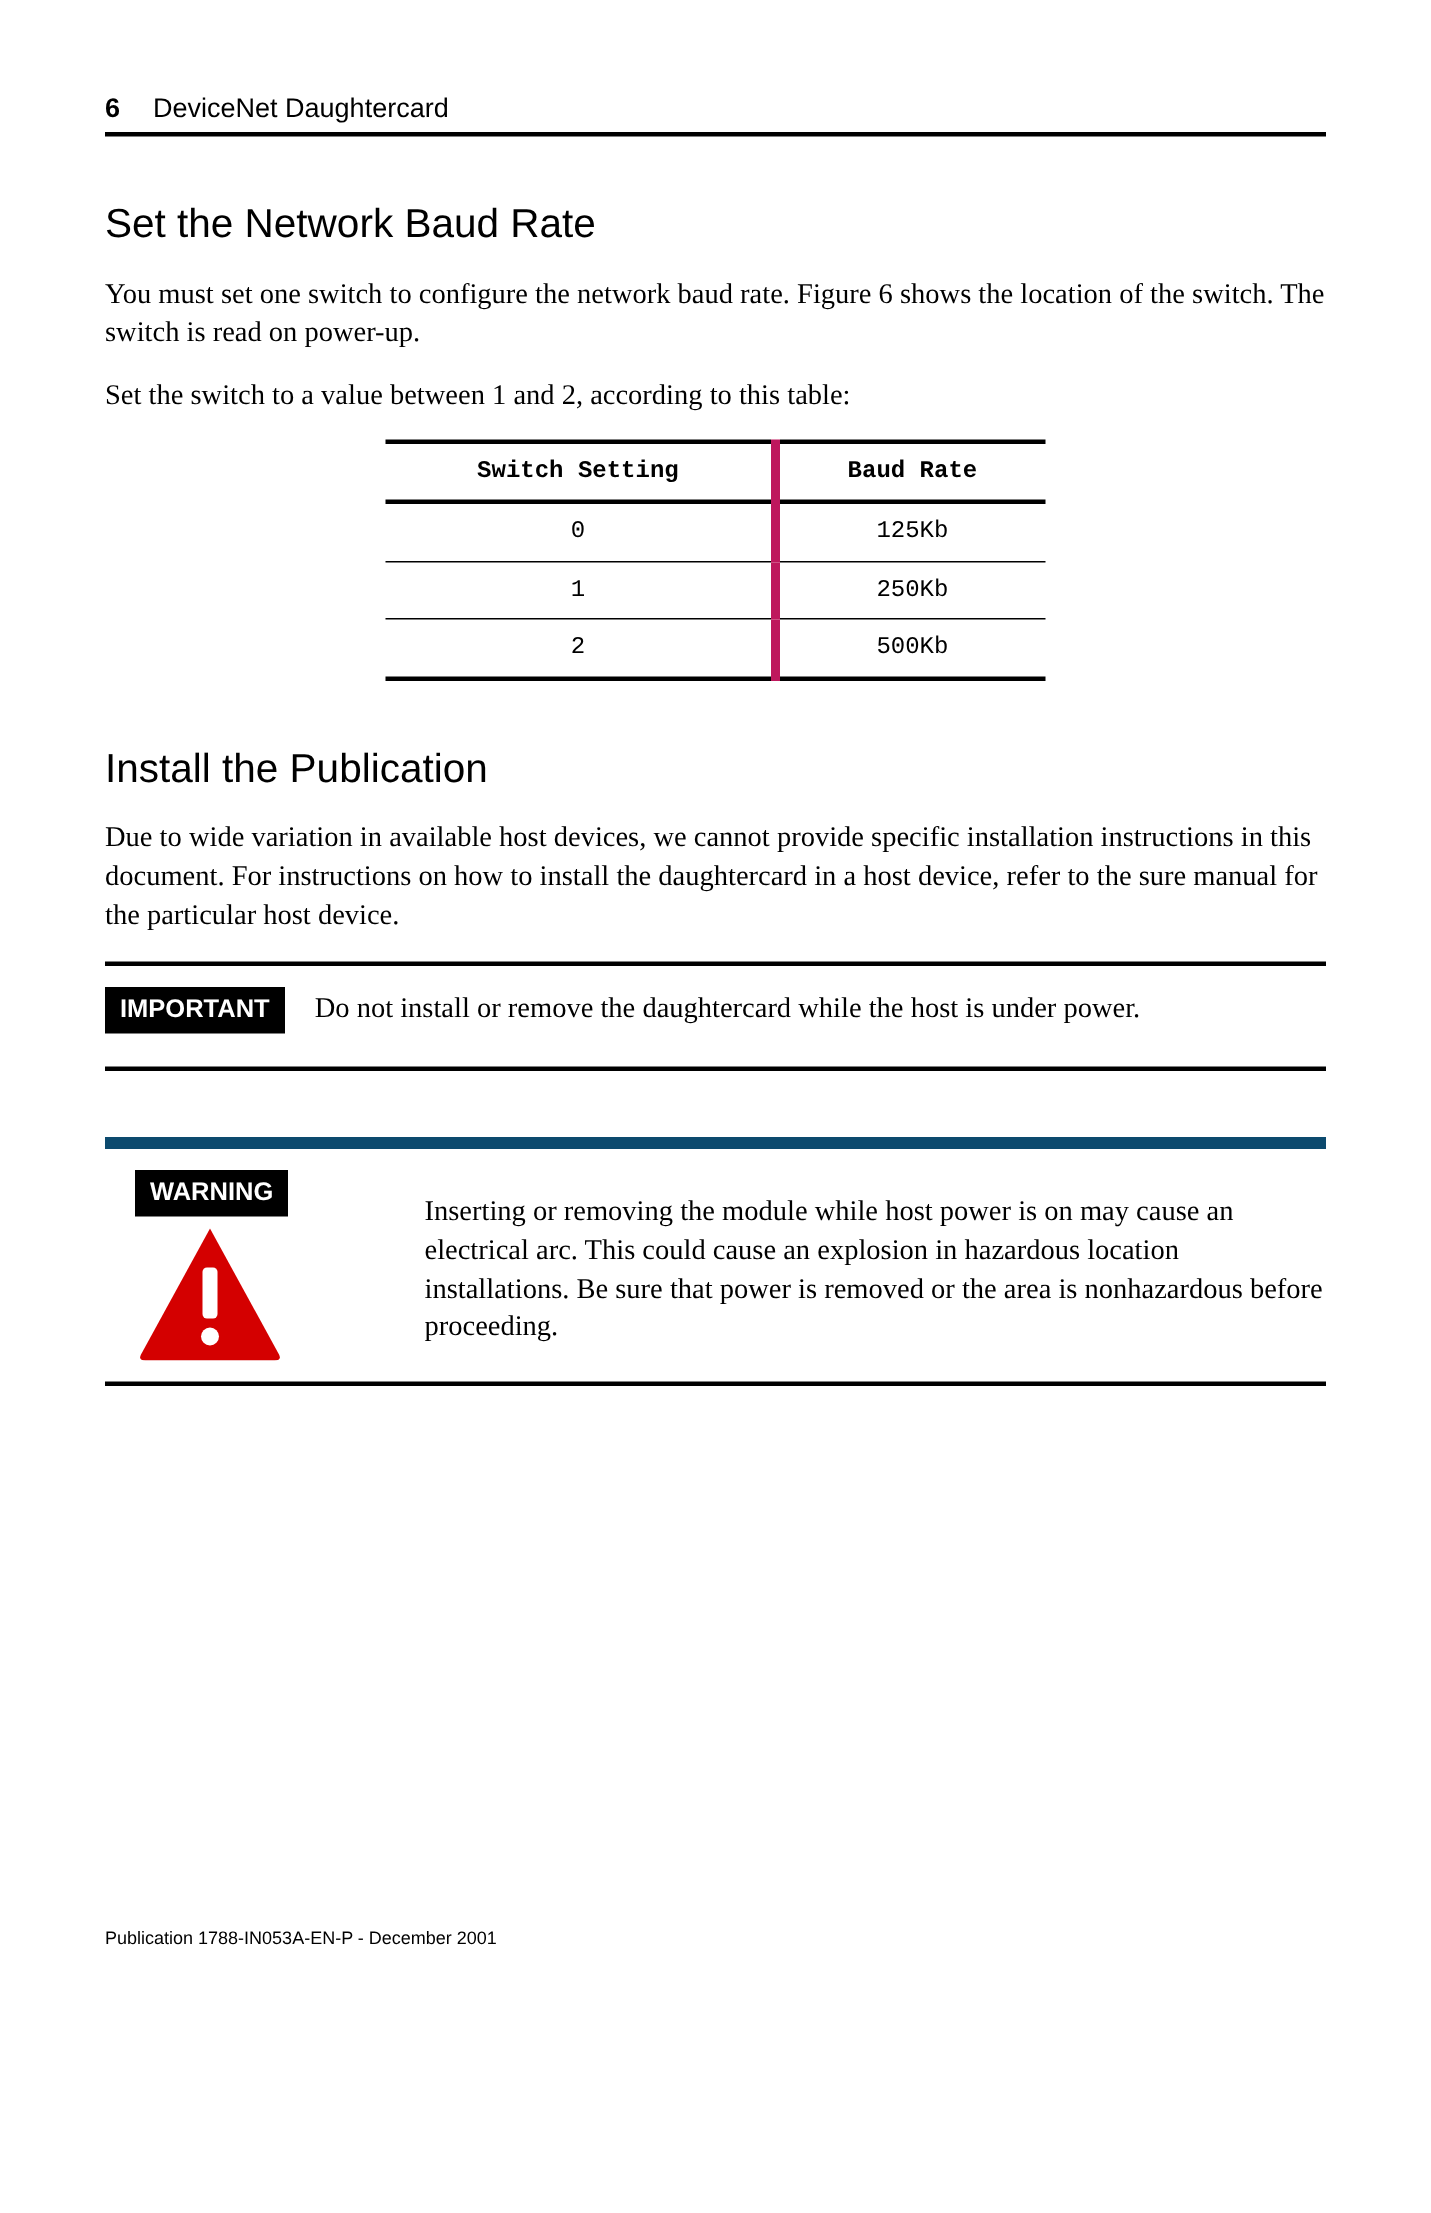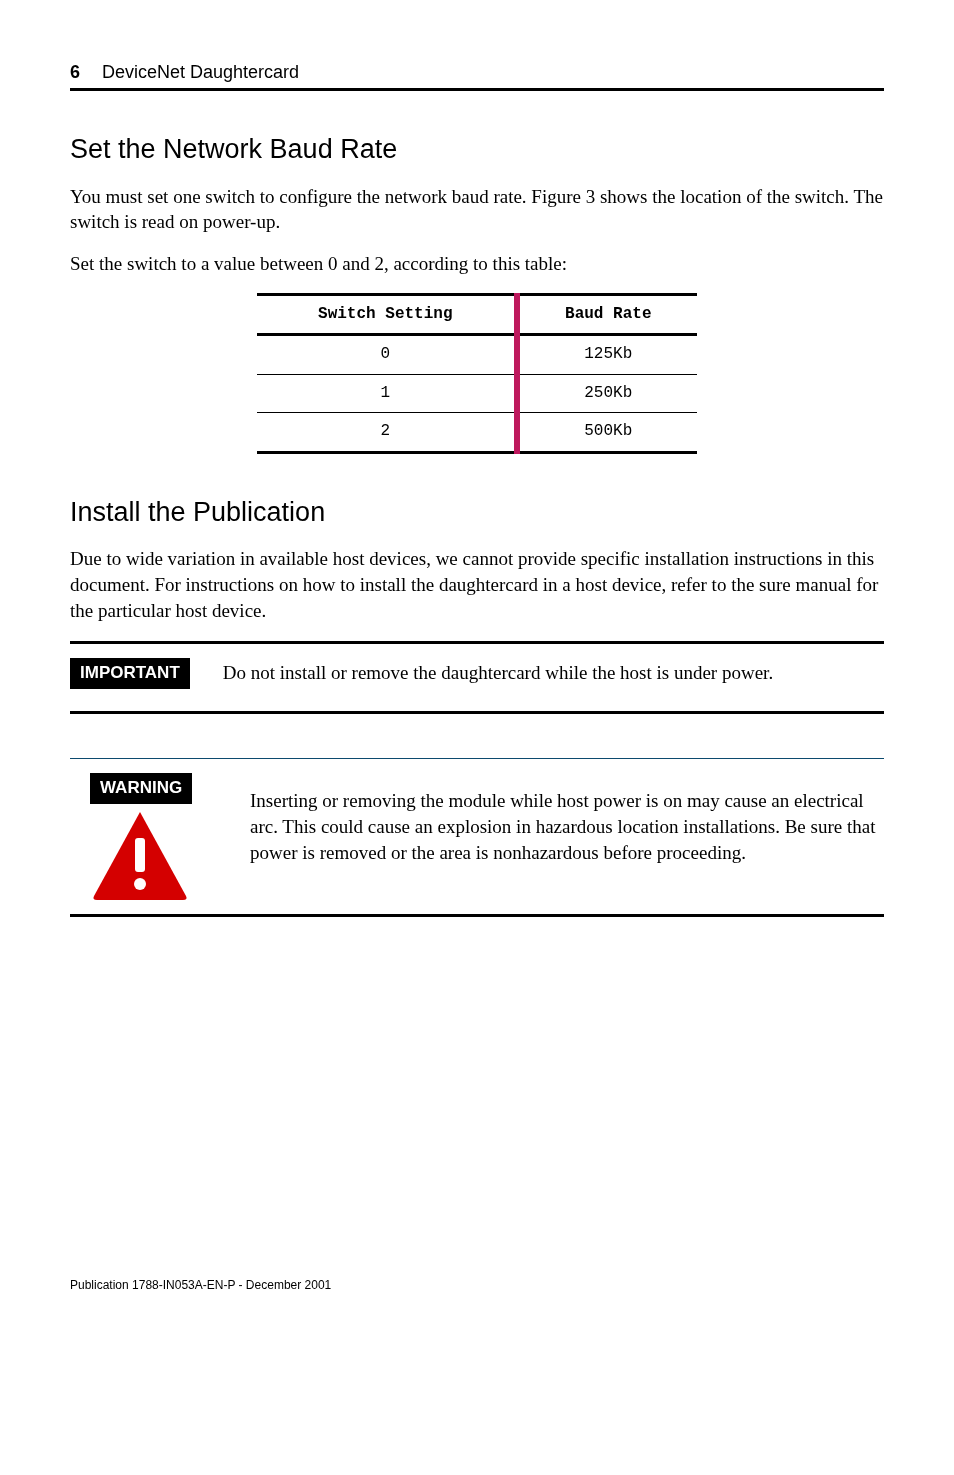--- a/index.html
+++ b/index.html
@@ -78,28 +78,28 @@
     background: #000;
     color: #fff;
     padding: 4px 10px;
     margin-right: 20px;
     flex-shrink: 0;
     text-align: center;
   }
   .important-text {
     font-size: 19px;
     margin-top: 2px;
-    margin-left: 13px;
   }
   .warning-block {
-    border-top: 1px solid #0c4a6e;
+    border-top: 8px solid #0c4a6e;
     border-bottom: 3px solid #000;
     padding: 14px 0 14px 0;
     display: flex;
     align-items: flex-start;
+    gap: 33px;
   }
   .warning-left {
     flex-shrink: 0;
     width: 140px;
     margin-right: 20px;
     margin-left: 20px;
     display: flex;
     flex-direction: column;
     align-items: flex-start;
   }
@@ -129,22 +129,22 @@
 </style>
 </head>
 <body>
 
 <div class="header-row">
   <span class="page-num">6</span>
   <span class="header-title">DeviceNet Daughtercard</span>
 </div>
 
 <h2 class="section-head">Set the Network Baud Rate</h2>
-<p class="body">You must set one switch to configure the network baud rate. Figure 3 shows the location of the switch. The switch is read on power-up.</p>
-<p class="body">Set the switch to a value between 0 and 2, according to this table:</p>
+<p class="body">You must set one switch to configure the network baud rate. Figure 6 shows the location of the switch. The switch is read on power-up.</p>
+<p class="body">Set the switch to a value between 1 and 2, according to this table:</p>
 
 <table class="baud">
   <thead>
     <tr>
       <th>Switch Setting</th>
       <th>Baud Rate</th>
     </tr>
   </thead>
   <tbody>
     <tr>

